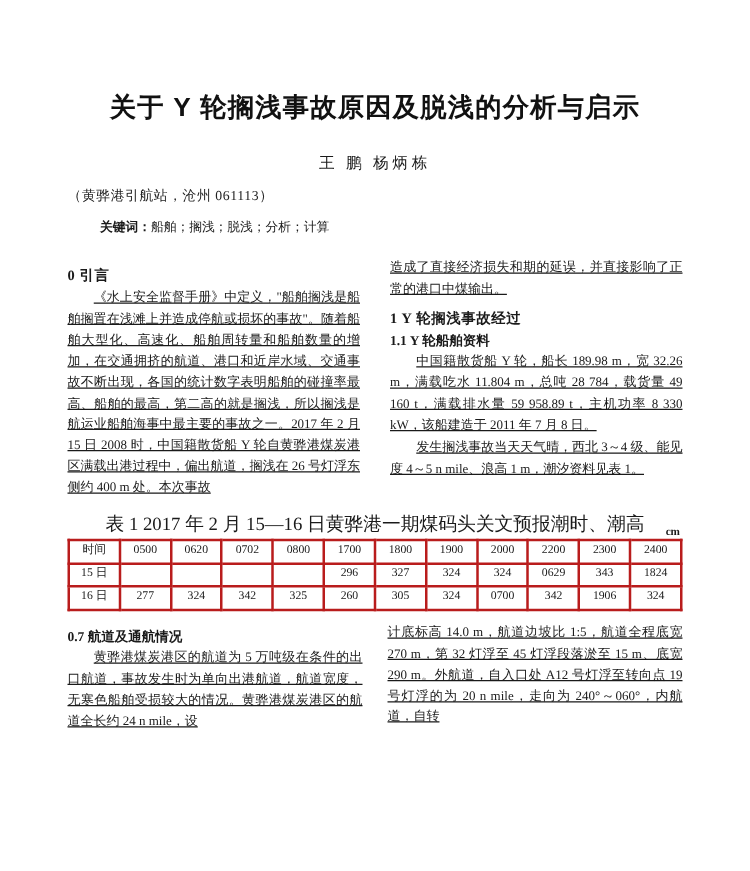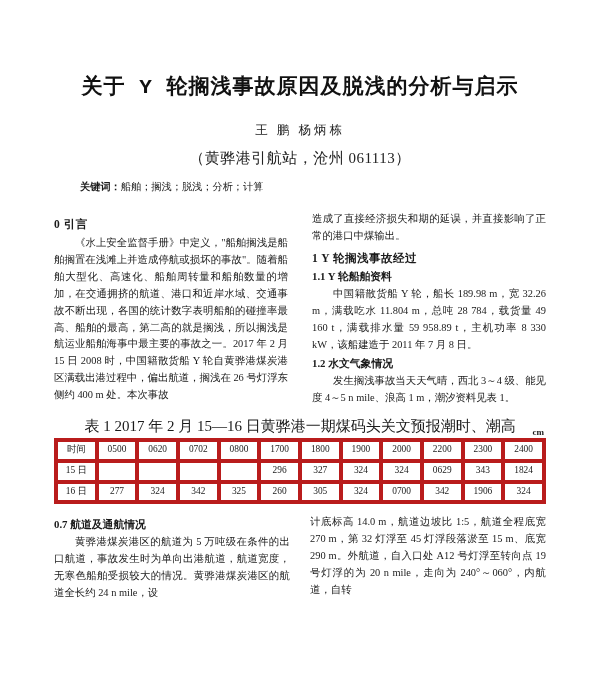--- a/index.html
+++ b/index.html
@@ -16,37 +16,37 @@
   }
   .page {
     position: relative;
     width: 600px;
     height: 697px;
     box-sizing: border-box;
     padding: 60px 54px 10px 54px;
   }
   .title {
     text-align: center;
-    font-family: Liberation Mono, monospace;
+    font-family: Liberation Sans, sans-serif;
     font-size: 21px;
     font-weight: bold;
     letter-spacing: 1px;
     margin: 12px 0 0 0;
     color: #111;
   }
   .authors {
     text-align: center;
     font-size: 12.5px;
     letter-spacing: 3px;
     margin-top: 22px;
     color: #1a1a1a;
   }
   .affil {
-    text-align: center;
-    font-size: 15px;
+    text-align: left;
+    font-size: 11px;
     margin-top: 10px;
     color: #222;
     letter-spacing: 0.5px;
   }
   .abstract-block {
     margin: 18px 26px 0 26px;
     font-size: 10.2px;
     line-height: 1.72;
     text-align: justify;
     color: #1b1b1b;
@@ -82,20 +82,21 @@
     font-size: 10.8px;
     font-weight: bold;
     margin: 4px 0 2px 0;
   }
   p.body {
     font-size: 10.4px;
     line-height: 1.62;
     text-align: justify;
     margin: 0 0 2px 0;
     text-indent: 0;
+    text-decoration: underline;
   }
   p.indent {
     text-indent: 21px;
   }
   .table-wrap {
     margin-top: 8px;
   }
   .tbl-caption {
     text-align: center;
     font-size: 15px;
@@ -108,21 +109,21 @@
     margin: -11px 2px 1px 0;
     font-weight: bold;
   }
   table.data {
     border-collapse: collapse;
     width: 100%;
     font-size: 9.4px;
     table-layout: fixed;
   }
   table.data th, table.data td {
-    border: 4px solid #b91c1c;
+    border: 2px solid #b91c1c;
     text-align: center;
     padding: 2px 0 3px 0;
     line-height: 1.25;
     font-weight: normal;
   }
   table.data th {
     font-weight: normal;
   }
   .bottom-cols {
     margin-top: 10px;
@@ -151,21 +152,20 @@
     <div class="col">
       <div class="sec-h">0   引言</div>
       <p class="body indent">《水上安全监督手册》中定义，"船舶搁浅是船舶搁置在浅滩上并造成停航或损坏的事故"。随着船舶大型化、高速化、船舶周转量和船舶数量的增加，在交通拥挤的航道、港口和近岸水域、交通事故不断出现，各国的统计数字表明船舶的碰撞率最高、船舶的最高，第二高的就是搁浅，所以搁浅是航运业船舶海事中最主要的事故之一。2017 年 2 月 15 日 2008 时，中国籍散货船 Y 轮自黄骅港煤炭港区满载出港过程中，偏出航道，搁浅在 26 号灯浮东侧约 400 m 处。本次事故</p>
     </div>
 
     <div class="col">
       <p class="body">造成了直接经济损失和期的延误，并直接影响了正常的港口中煤输出。</p>
       <div class="sec-h">1   Y 轮搁浅事故经过</div>
       <div class="sub-h">1.1   Y 轮船舶资料</div>
       <p class="body indent">中国籍散货船 Y 轮，船长 189.98 m，宽 32.26 m，满载吃水 11.804 m，总吨 28 784，载货量 49 160 t，满载排水量 59 958.89 t，主机功率 8 330 kW，该船建造于 2011 年 7 月 8 日。</p>
-      <div class="sub-h">1.2   水文气象情况</div>
       <p class="body indent">发生搁浅事故当天天气晴，西北 3～4 级、能见度 4～5 n mile、浪高 1 m，潮汐资料见表 1。</p>
     </div>
 
   </div>
 
   <div class="table-wrap">
     <div class="tbl-caption">表 1   2017 年 2 月 15—16 日黄骅港一期煤码头关文预报潮时、潮高</div>
     <div class="tbl-unit">cm</div>
     <table class="data">
       <thead>

